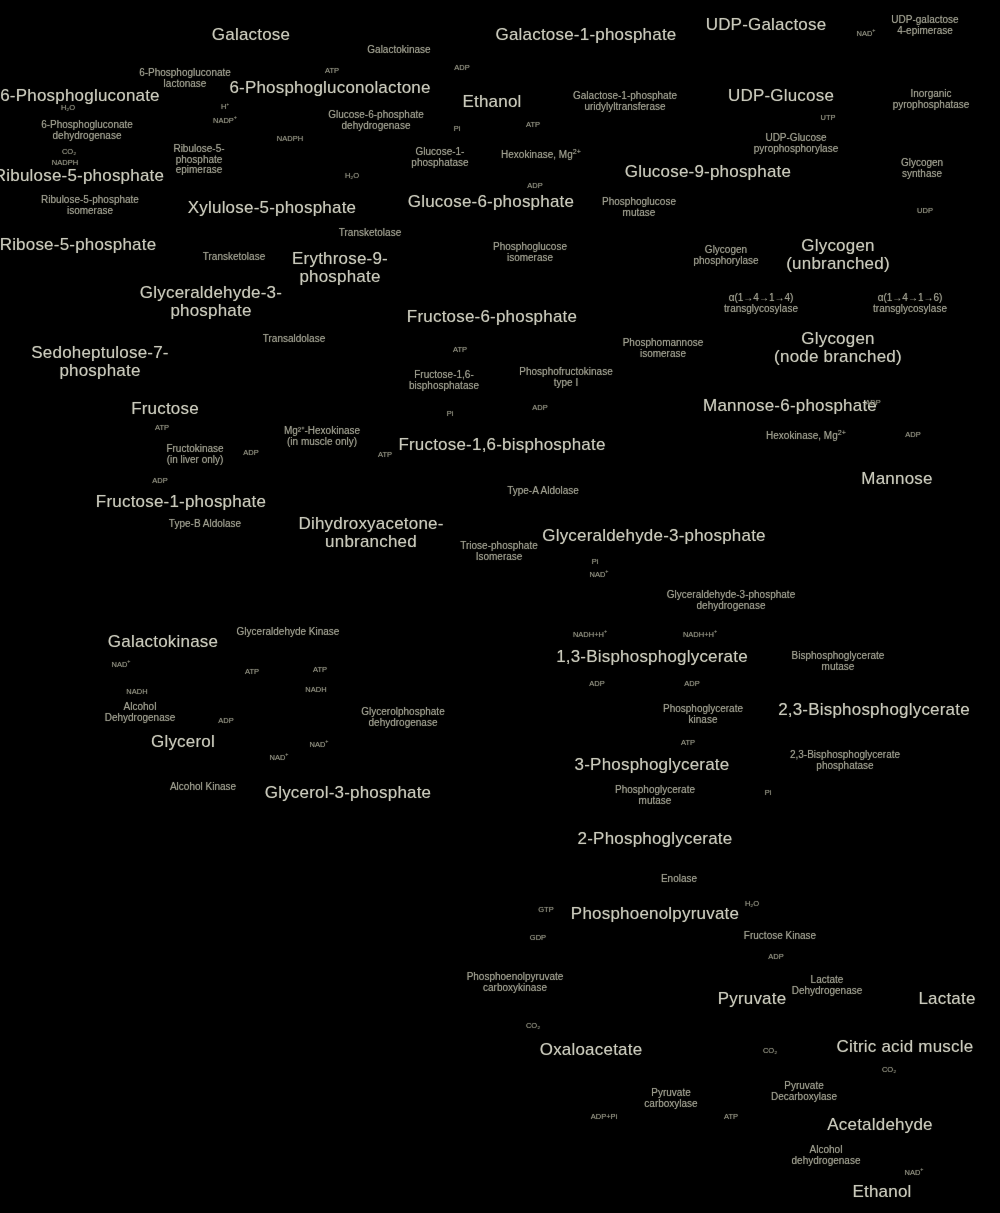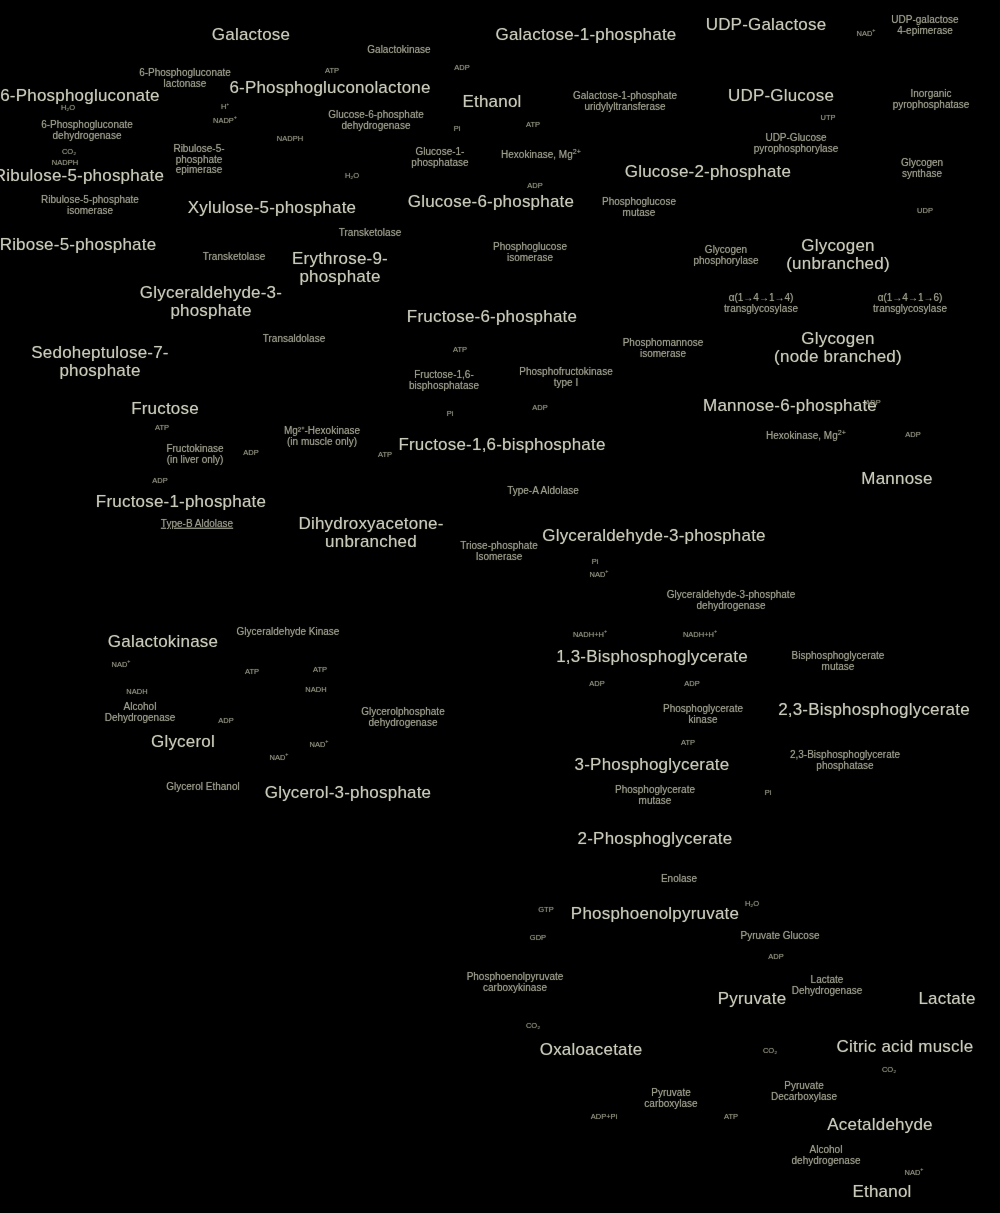--- a/index.html
+++ b/index.html
@@ -81,21 +81,21 @@
 phosphatase</div>
     <div class="node enzyme" style="left: 541px; top: 154px;">Hexokinase, Mg<span class="sup">2+</span></div>
     <div class="node cofactor" style="left: 69px; top: 152px;">CO₂</div>
     <div class="node enzyme" style="left: 922px; top: 168px;">Glycogen
 synthase</div>
     <div class="node cofactor" style="left: 65px; top: 163px;">NADPH</div>
     <div class="node metab" style="left: 79px; top: 176px;">Ribulose-5-phosphate</div>
     <div class="node enzyme" style="left: 199px; top: 160px;">Ribulose-5-
 phosphate
 epimerase</div>
-    <div class="node metab" style="left: 708px; top: 172px;">Glucose-2-phosphate</div>
+    <div class="node metab" style="left: 708px; top: 172px;">Glucose-9-phosphate</div>
     <div class="node cofactor" style="left: 533px; top: 125px;">ATP</div>
     <div class="node cofactor" style="left: 535px; top: 186px;">ADP</div>
     <div class="node cofactor" style="left: 457px; top: 129px;">Pi</div>
     <div class="node cofactor" style="left: 352px; top: 176px;">H₂O</div>
     <div class="node enzyme" style="left: 90px; top: 205px;">Ribulose-5-phosphate
 isomerase</div>
     <div class="node metab" style="left: 272px; top: 208px;">Xylulose-5-phosphate</div>
     <div class="node metab" style="left: 491px; top: 202px;">Glucose-6-phosphate</div>
     <div class="node enzyme" style="left: 639px; top: 207px;">Phosphoglucose
 mutase</div>
@@ -142,21 +142,21 @@
 (in muscle only)</div>
     <div class="node enzyme" style="left: 806px; top: 435px;">Hexokinase, Mg<span class="sup">2+</span></div>
     <div class="node cofactor" style="left: 251px; top: 453px;">ADP</div>
     <div class="node cofactor" style="left: 913px; top: 435px;">ADP</div>
     <div class="node metab" style="left: 502px; top: 445px;">Fructose-1,6-bisphosphate</div>
     <div class="node cofactor" style="left: 385px; top: 455px;">ATP</div>
     <div class="node cofactor" style="left: 160px; top: 481px;">ADP</div>
     <div class="node metab" style="left: 897px; top: 479px;">Mannose</div>
     <div class="node metab" style="left: 181px; top: 502px;">Fructose-1-phosphate</div>
     <div class="node enzyme" style="left: 543px; top: 491px;">Type-A Aldolase</div>
-    <div class="node enzyme" style="left: 197px; top: 524px; text-decoration: underline;">Type-B Aldolase</div>
+    <div class="node enzyme" style="left: 205px; top: 524px;">Type-B Aldolase</div>
     <div class="node metab" style="left: 371px; top: 533px;">Dihydroxyacetone-
 unbranched</div>
     <div class="node metab" style="left: 654px; top: 536px;">Glyceraldehyde-3-phosphate</div>
     <div class="node enzyme" style="left: 499px; top: 551px;">Triose-phosphate
 Isomerase</div>
     <div class="node cofactor" style="left: 595px; top: 562px;">Pi</div>
     <div class="node cofactor" style="left: 599px; top: 574px;">NAD<span class="sup">+</span></div>
     <div class="node enzyme" style="left: 731px; top: 600px;">Glyceraldehyde-3-phosphate
 dehydrogenase</div>
     <div class="node enzyme" style="left: 288px; top: 632px;">Glyceraldehyde Kinase</div>
@@ -181,31 +181,31 @@
     <div class="node enzyme" style="left: 403px; top: 717px;">Glycerolphosphate
 dehydrogenase</div>
     <div class="node cofactor" style="left: 226px; top: 721px;">ADP</div>
     <div class="node metab" style="left: 183px; top: 742px;">Glycerol</div>
     <div class="node cofactor" style="left: 319px; top: 744px;">NAD<span class="sup">+</span></div>
     <div class="node cofactor" style="left: 688px; top: 743px;">ATP</div>
     <div class="node cofactor" style="left: 279px; top: 757px;">NAD<span class="sup">+</span></div>
     <div class="node metab" style="left: 652px; top: 765px;">3-Phosphoglycerate</div>
     <div class="node enzyme" style="left: 845px; top: 760px;">2,3-Bisphosphoglycerate
 phosphatase</div>
-    <div class="node enzyme" style="left: 203px; top: 787px;">Glycerol Ethanol</div>
+    <div class="node enzyme" style="left: 203px; top: 787px;">Alcohol Kinase</div>
     <div class="node metab" style="left: 348px; top: 793px;">Glycerol-3-phosphate</div>
     <div class="node enzyme" style="left: 655px; top: 795px;">Phosphoglycerate
 mutase</div>
     <div class="node cofactor" style="left: 768px; top: 793px;">Pi</div>
     <div class="node metab" style="left: 655px; top: 839px;">2-Phosphoglycerate</div>
     <div class="node enzyme" style="left: 679px; top: 879px;">Enolase</div>
     <div class="node cofactor" style="left: 546px; top: 910px;">GTP</div>
     <div class="node cofactor" style="left: 752px; top: 904px;">H₂O</div>
     <div class="node metab" style="left: 655px; top: 914px;">Phosphoenolpyruvate</div>
-    <div class="node enzyme" style="left: 780px; top: 936px;">Pyruvate Glucose</div>
+    <div class="node enzyme" style="left: 780px; top: 936px;">Fructose Kinase</div>
     <div class="node cofactor" style="left: 538px; top: 938px;">GDP</div>
     <div class="node cofactor" style="left: 776px; top: 957px;">ADP</div>
     <div class="node enzyme" style="left: 515px; top: 982px;">Phosphoenolpyruvate
 carboxykinase</div>
     <div class="node enzyme" style="left: 827px; top: 985px;">Lactate
 Dehydrogenase</div>
     <div class="node metab" style="left: 752px; top: 999px;">Pyruvate</div>
     <div class="node metab" style="left: 947px; top: 999px;">Lactate</div>
     <div class="node cofactor" style="left: 533px; top: 1026px;">CO₂</div>
     <div class="node metab" style="left: 591px; top: 1050px;">Oxaloacetate</div>

